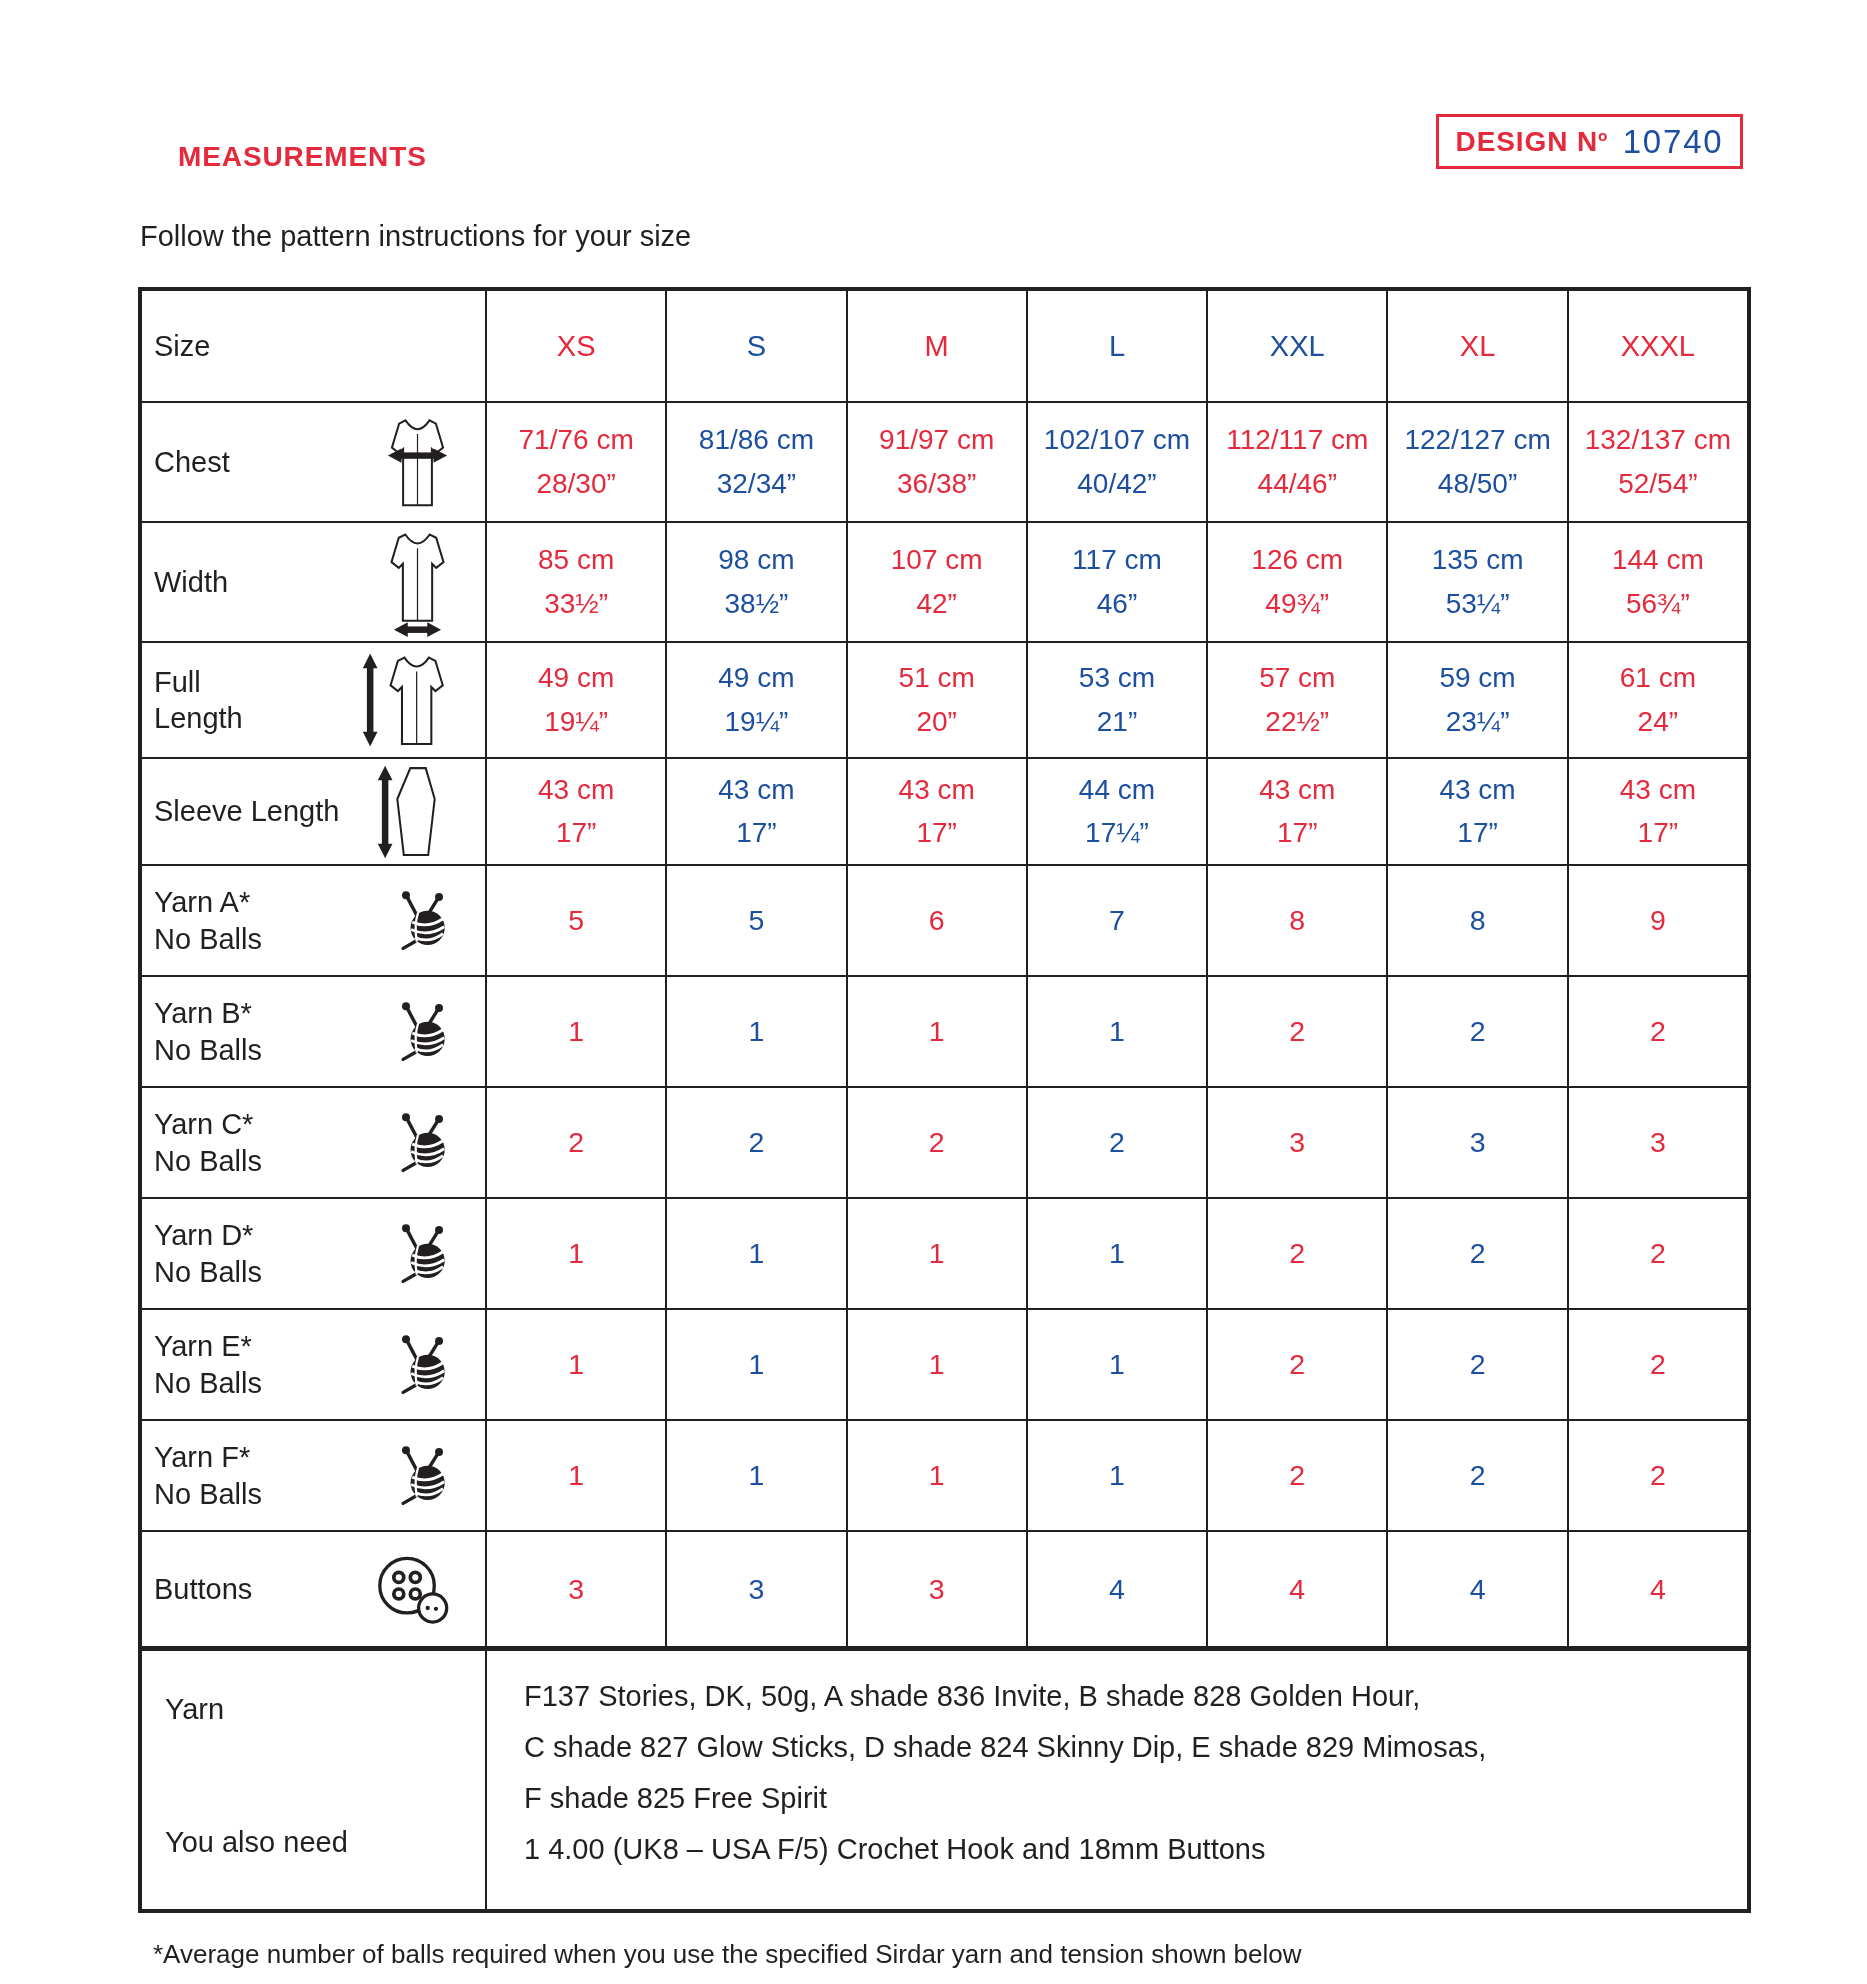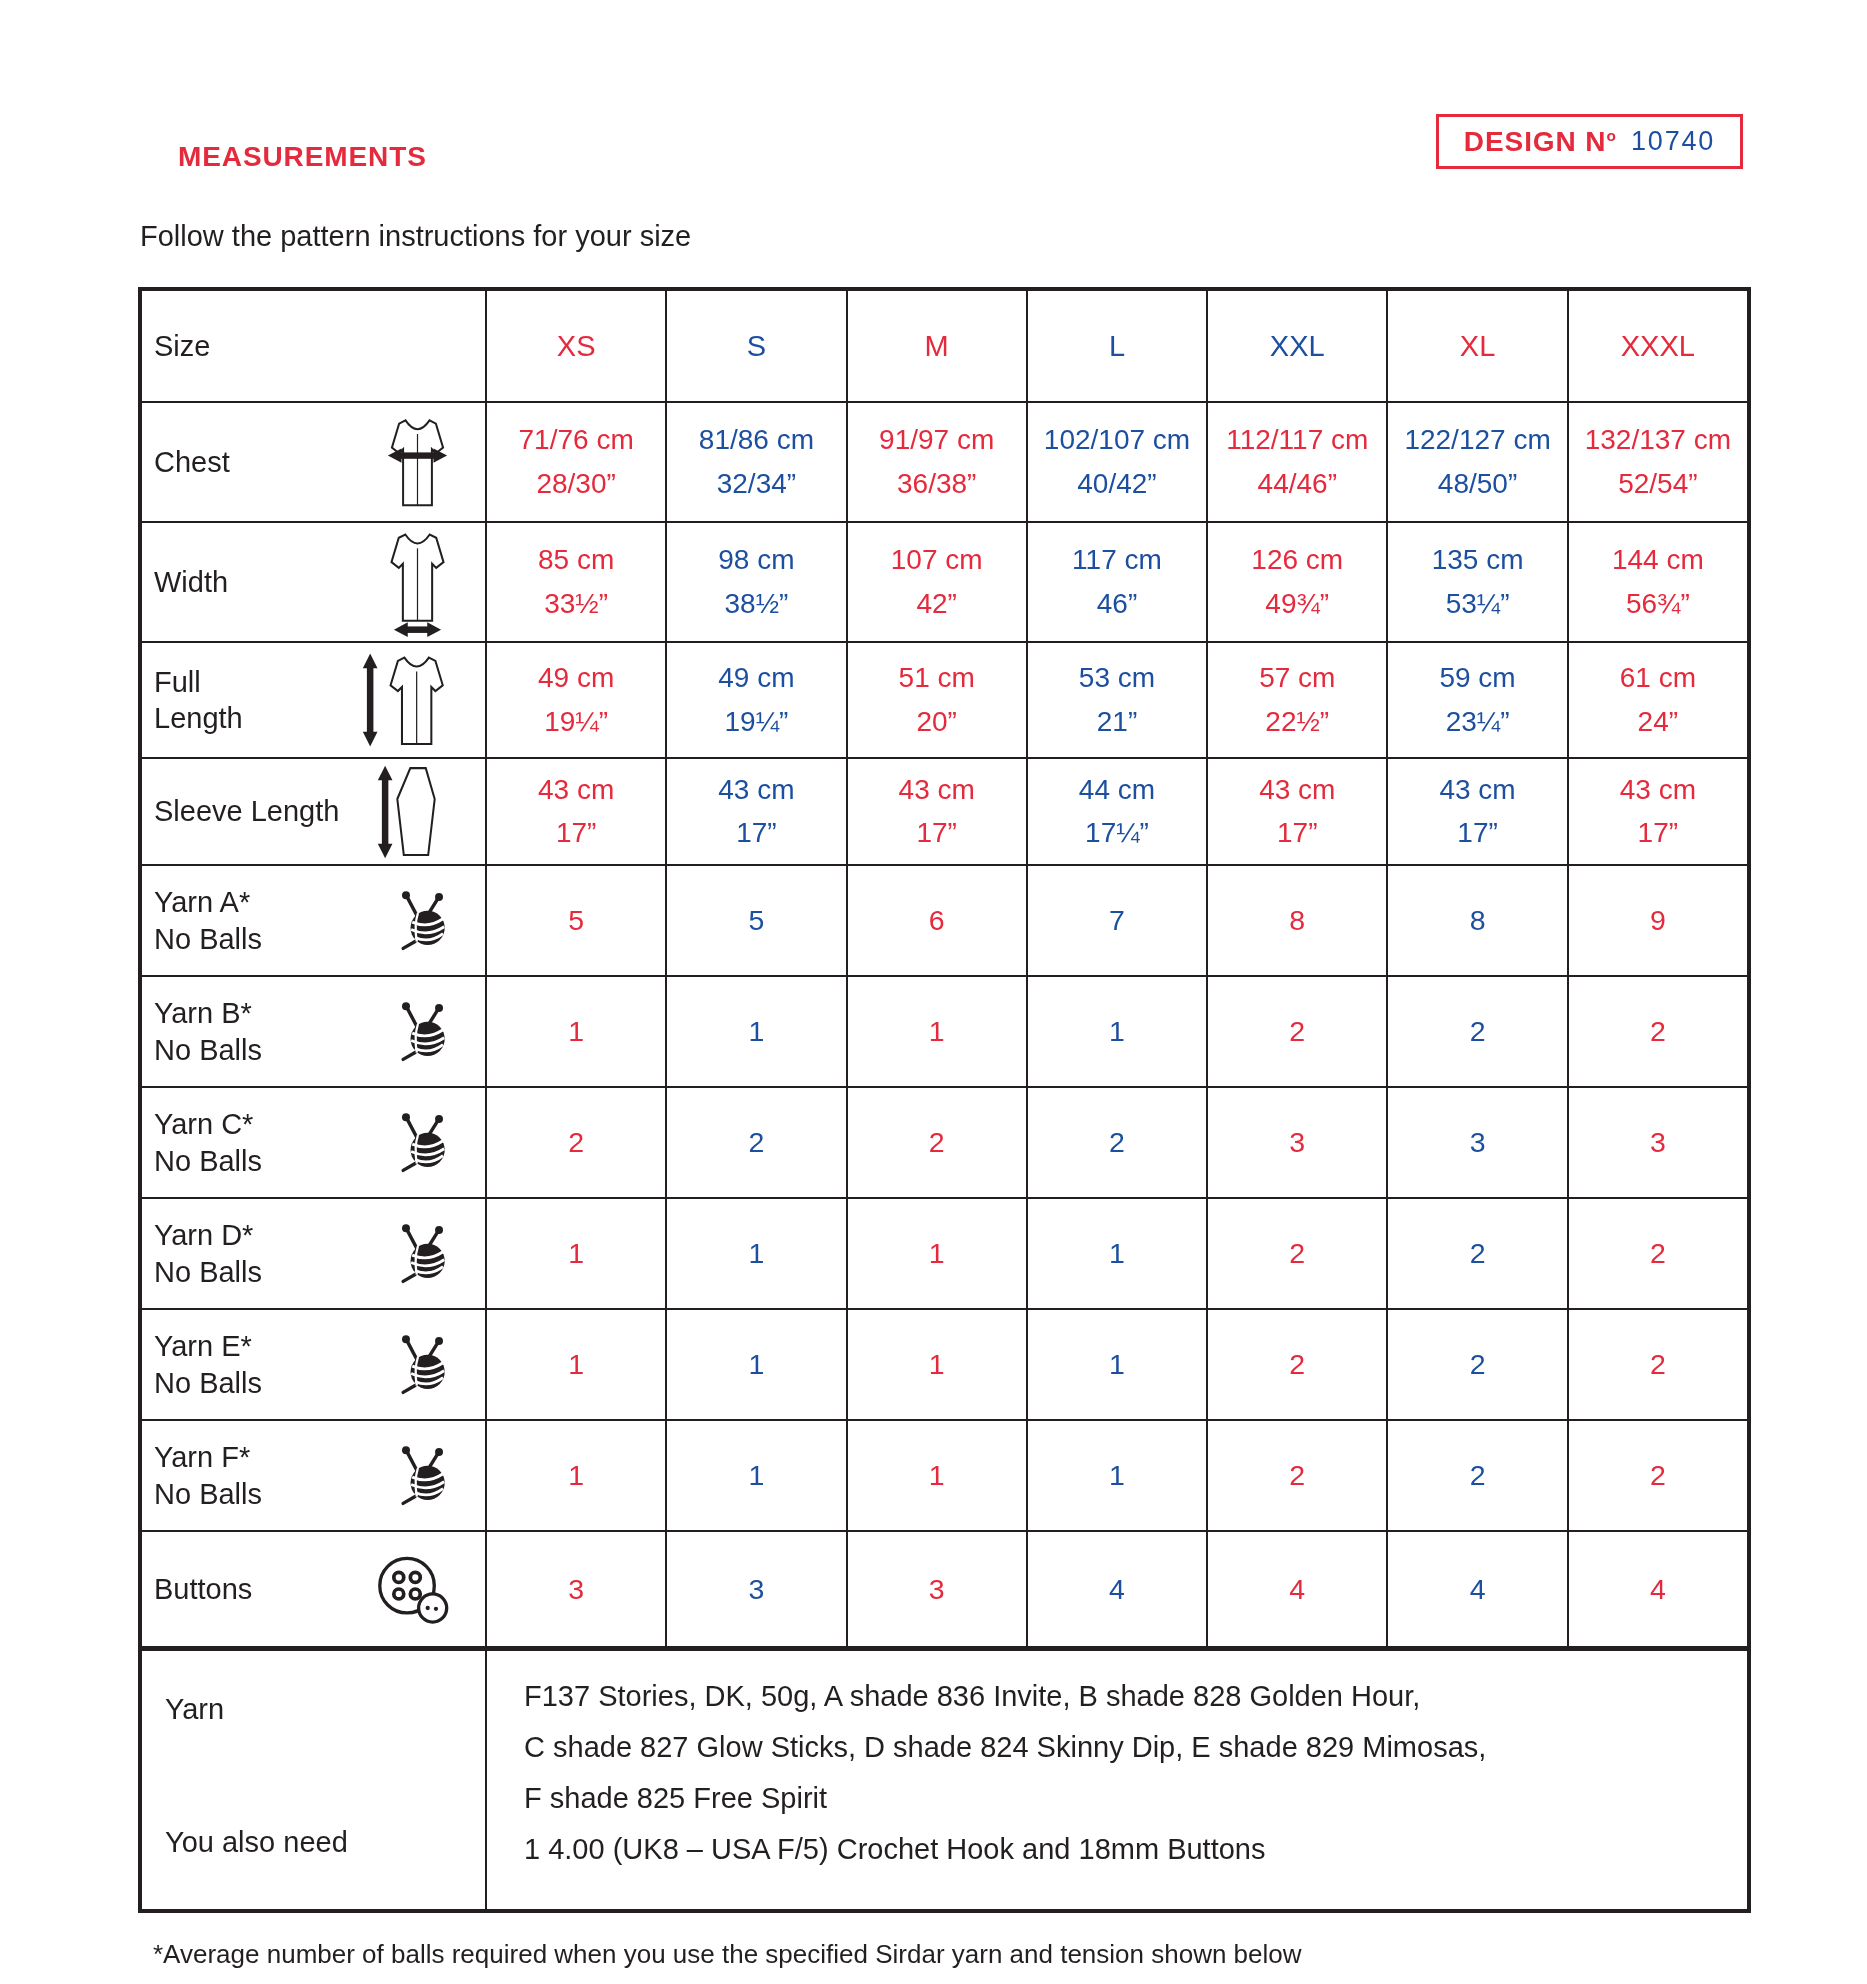--- a/index.html
+++ b/index.html
@@ -23,21 +23,21 @@
     font-size:29px;color:var(--ink);
   }
   .design-box{
     position:absolute;left:1436px;top:114px;width:307px;height:55px;
     border:3.6px solid var(--red);
     display:flex;align-items:center;justify-content:center;gap:14.3px;
     background:#fff;
   }
   .design-label{font-size:28px;font-weight:bold;color:var(--red);letter-spacing:0.9px;}
   .design-label .sup{font-size:0.55em;vertical-align:super;}
-  .design-number{font-size:27px;color:var(--blue);letter-spacing:1.8px;}
+  .design-number{font-size:33px;color:var(--blue);letter-spacing:1.8px;}
 
   .m-table{
     position:absolute;left:138px;top:287px;width:1613px;
     border:4.5px solid var(--ink);
     display:grid;
     grid-template-columns:343px repeat(7,1fr);
     background:#fff;
   }
   .cell{
     border-left:2.7px solid var(--ink);

